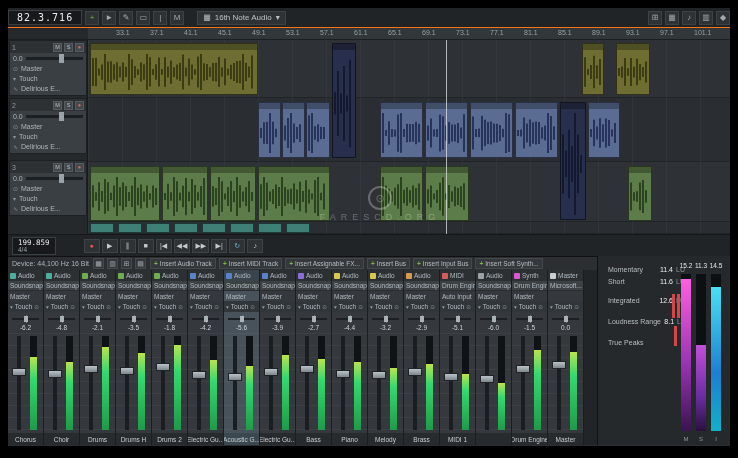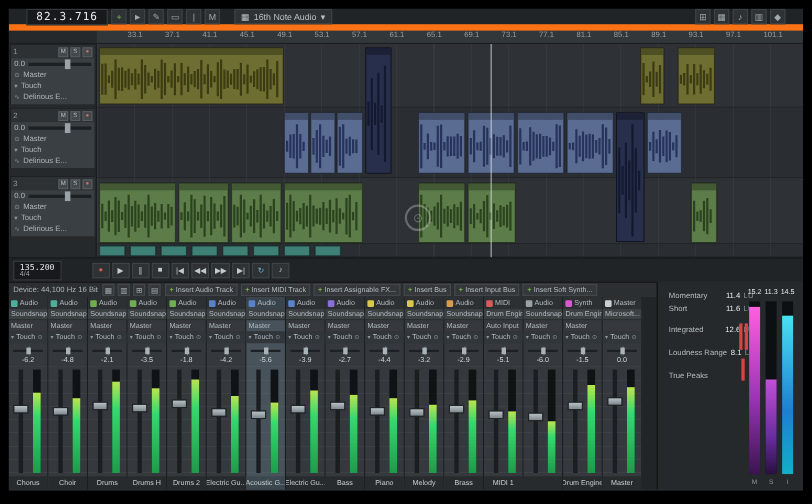--- a/index.html
+++ b/index.html
@@ -1,20 +1,20 @@
 <!DOCTYPE html>
 <html><head>
 <meta charset="utf-8">
 <style>
   html,body{width:738px;height:458px;margin:0;background:#000;overflow:hidden;font-family:"Liberation Sans",sans-serif;}
   *{box-sizing:border-box;}
   .app{position:absolute;left:8px;top:8px;width:722px;height:438px;background:#2b2e31;color:#c3cacd;overflow:hidden;}
 
   
-  .toolbar{position:absolute;left:0;top:0;width:722px;height:20px;background:#212426;display:flex;align-items:center;gap:3px;padding:0 16px;border-bottom:6px solid #f97316;}
+  .toolbar{position:absolute;left:0;top:0;width:722px;height:20px;background:#212426;display:flex;align-items:center;gap:3px;padding:0 0;border-bottom:1px solid #f97316;}
   .timecode{background:#17191b;border:1px solid #3a3f42;color:#e8eef0;font-family:"DejaVu Sans Mono",monospace;font-size:10px;padding:1px 8px;letter-spacing:1px;}
   .tb-icon{width:14px;height:14px;background:#2e3235;border:1px solid #3c4246;color:#9fa8ac;font-size:8px;display:flex;align-items:center;justify-content:center;flex:none;}
   .swing{margin-left:10px;background:#2e3235;border:1px solid #3c4246;height:14px;display:flex;align-items:center;gap:4px;padding:0 5px;font-size:8px;color:#b9c1c5;white-space:nowrap;}
   .tb-right{margin-left:auto;display:flex;gap:3px;}
 
   
   .ruler-corner{position:absolute;left:0;top:20px;width:80px;height:12px;background:#26292b;border-bottom:1px solid #1c1f21;}
   .ruler{position:absolute;left:80px;top:20px;width:642px;height:12px;background:#32373a;border-bottom:1px solid #1c1f21;overflow:hidden;}
   .ruler-tick{position:absolute;top:1px;font-size:7px;color:#97a1a5;}
 
@@ -374,21 +374,21 @@
       <div class="clip" style="left: 58px; top: 183px; width: 24px; height: 10px; background: rgb(63, 128, 118);"></div>
       <div class="clip" style="left: 86px; top: 183px; width: 24px; height: 10px; background: rgb(63, 128, 118);"></div>
       <div class="clip" style="left: 114px; top: 183px; width: 24px; height: 10px; background: rgb(63, 128, 118);"></div>
       <div class="clip" style="left: 142px; top: 183px; width: 24px; height: 10px; background: rgb(63, 128, 118);"></div>
       <div class="clip" style="left: 170px; top: 183px; width: 24px; height: 10px; background: rgb(63, 128, 118);"></div>
       <div class="clip" style="left: 198px; top: 183px; width: 24px; height: 10px; background: rgb(63, 128, 118);"></div>
     </div>
 
   <div class="transport">
     <div class="tempo-box">
-      <span class="tempo">135.200</span>
+      <span class="tempo">199.859</span>
       <span class="sig">4/4</span>
     </div>
     <div class="tr-group" id="tr-buttons">
         <div class="tr-btn" style="color: rgb(214, 90, 82);">●</div>
         <div class="tr-btn">▶</div>
         <div class="tr-btn">∥</div>
         <div class="tr-btn">■</div>
         <div class="tr-btn">|◀</div>
         <div class="tr-btn">◀◀</div>
         <div class="tr-btn">▶▶</div>
@@ -910,14 +910,15 @@
         <div class="lmeter" style="left: 30px;">
           <div class="lm-fill cyan" style="height: 92%;"></div>
           <div class="lm-letter">I</div>
         </div>
         <div class="lm-label" style="left: 28px;">14.5</div>
       </div>
   </div>
 
   <div class="watermark">
     <div class="wm-logo">⊙</div>
+    <div class="wm-sub">FARESCD.ORG</div>
   </div>
 </div>
 
 </body></html>

